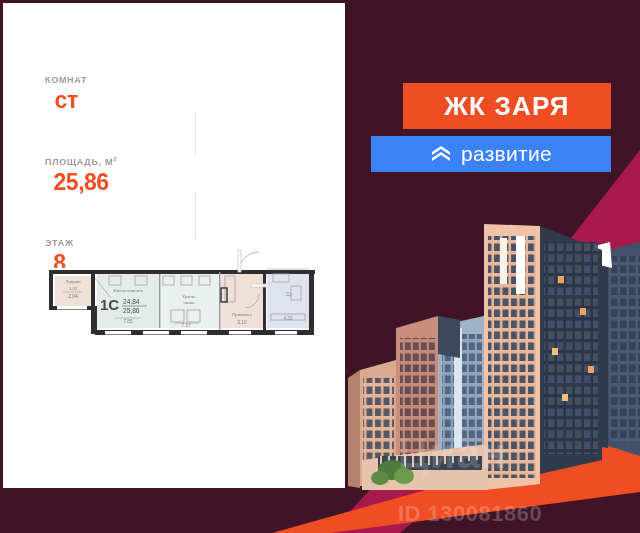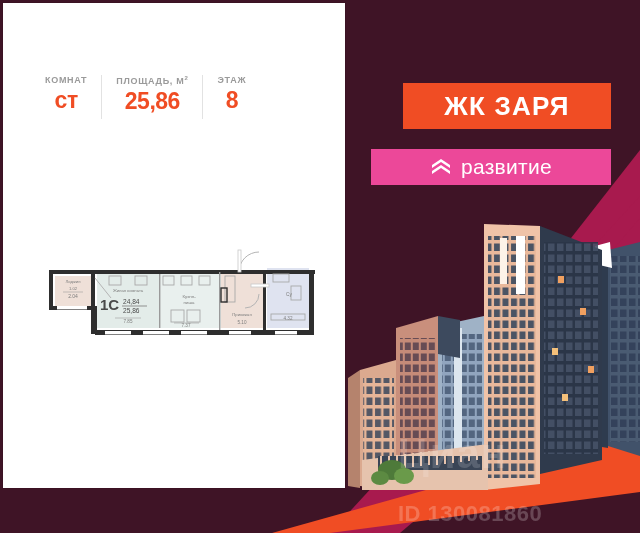--- a/index.html
+++ b/index.html
@@ -21,20 +21,21 @@
     background:#ffffff;
     box-shadow:0 0 0 1px rgba(0,0,0,0.06);
     z-index:5;
   }
 
   
   #stats {
     position:absolute; left:0; top:72px; width:342px;
     display:flex; align-items:flex-start; justify-content:flex-start;
     padding-left:42px;
+    flex-direction:column;
   }
   .stat { display:flex; flex-direction:column; align-items:center; }
   .stat-label {
     font-size:9px; font-weight:bold; letter-spacing:.7px;
     color:#9a9a9a; text-transform:uppercase; white-space:nowrap;
     margin-bottom:4px;
   }
   .stat-value {
     font-size:23px; font-weight:bold; color:#f04d24;
     line-height:1; letter-spacing:-.5px; white-space:nowrap;
@@ -48,21 +49,21 @@
   
   #logo { position:absolute; left:371px; top:83px; width:240px; z-index:6; }
   #logo-top {
     background:#f04d24; height:46px;
     display:flex; align-items:center; justify-content:center;margin-left:32px;
   }
   #logo-top span {
     color:#ffffff; font-size:26px; font-weight:bold; letter-spacing:1.2px;
   }
   #logo-bot {
-    background:#ec4899; height:36px; margin-top:20px;
+    background:#3b82f6; height:36px; margin-top:7px;
     display:flex; align-items:center; justify-content:center; gap:9px;
   }
   #logo-bot .txt { color:#ffffff; font-size:21px; letter-spacing:.3px; }
 
   
   #buildings { position:absolute; left:340px; top:198px; width:300px; height:335px; z-index:4; }
 
   
   #wm { position:absolute; z-index:7; pointer-events:none; }
   #wm-big {

